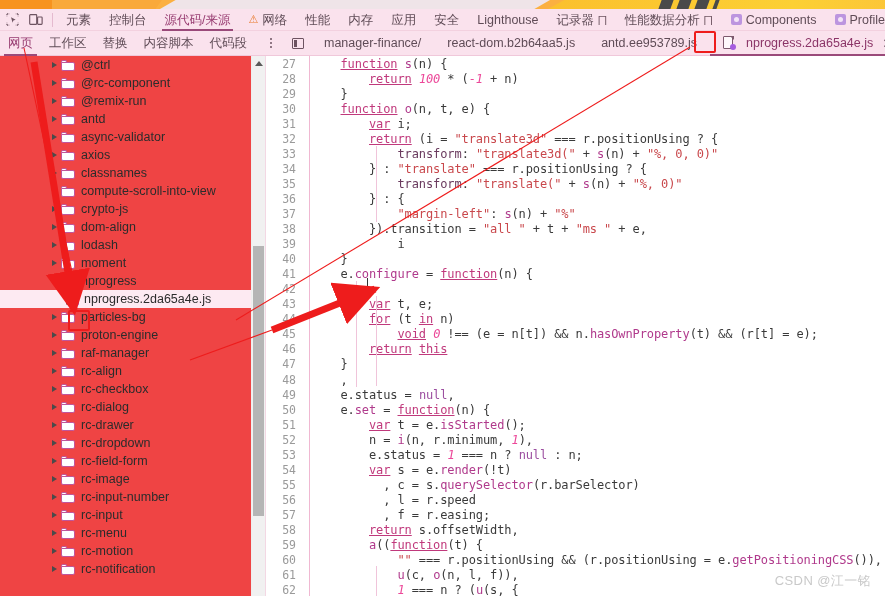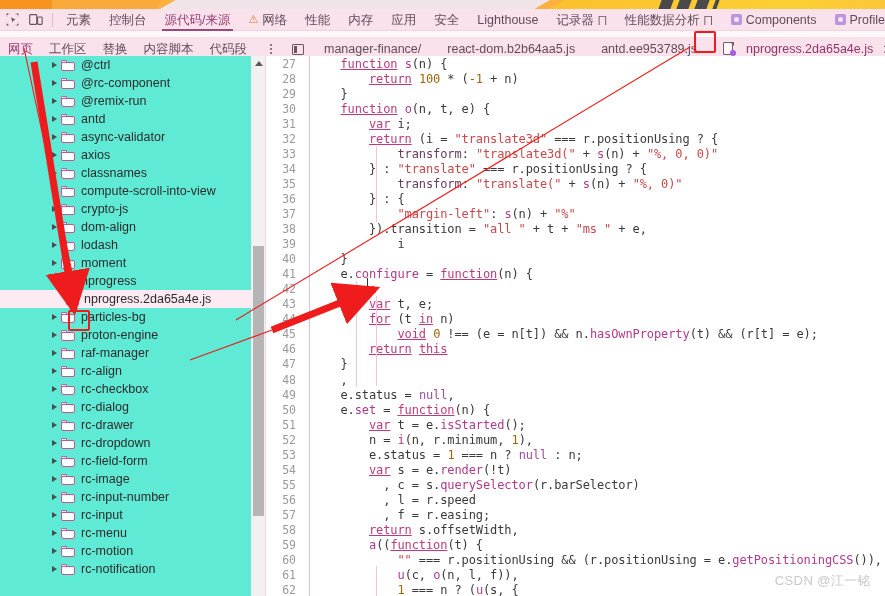--- a/index.html
+++ b/index.html
@@ -95,21 +95,21 @@
     left: 3px; top: 3px;
     width: 5px; height: 5px;
     border-radius: 50%;
     background: #f3e9fb;
   }
   .flask { font-size: 11px; color: #5a4450; }
 
   
   .sub-tabbar {
     position: absolute;
-    left: 0; top: 37px;
+    left: 0; top: 31px;
     width: 885px; height: 25px;
     background: #fbe6ef;
     display: flex;
     align-items: center;
     border-bottom: 1px solid #f0c9da;
     box-sizing: border-box;
     justify-content: space-between;
   }
   .sub-tab {
     padding: 0 8px;
@@ -217,21 +217,21 @@
     width: 6px; height: 6px;
     border-radius: 50%;
     background: #9c4fe0;
   }
 
   
   .sidebar {
     position: absolute;
     left: 0; top: 56px;
     width: 266px; height: 540px;
-    background: #5eead4;
+    background: #ef4444;
     overflow: hidden;
     border-right: 1px solid #f3d8e4;
     box-sizing: border-box;
   }
   .tree {
     position: absolute;
     left: 0; top: 0;
     width: 252px;
   }
   .tree-row {
@@ -363,21 +363,21 @@
     padding-left: 10px;
     color: #3a3a3a;
     flex: 1 1 auto;
     overflow: hidden;
     font-size: 12px;
     letter-spacing: -0.1px;
   }
   .kw   { color: #c0397c; text-decoration: underline; }
   .fn   { color: #b03a8c; }
   .str  { color: #c9484c; }
-  .num  { color: #a16207; }
+  .num  { color: #ec4899; font-style: italic; }
   .prop { color: #6a3a5e; }
   .nul  { color: #9c4fa0; }
   .plain{ color: #3a3a3a; }
   .indent-guide {
     position: absolute;
     width: 1px;
     background: #f0c4da;
   }
   .caret {
     position: absolute;

